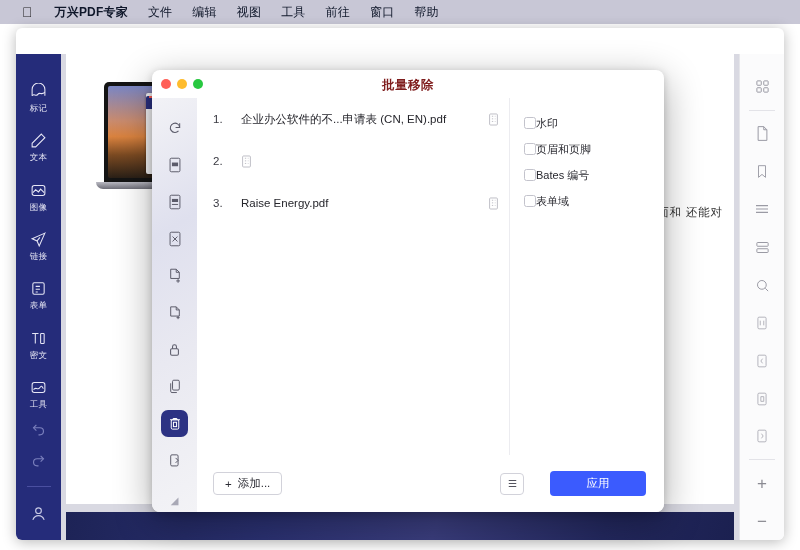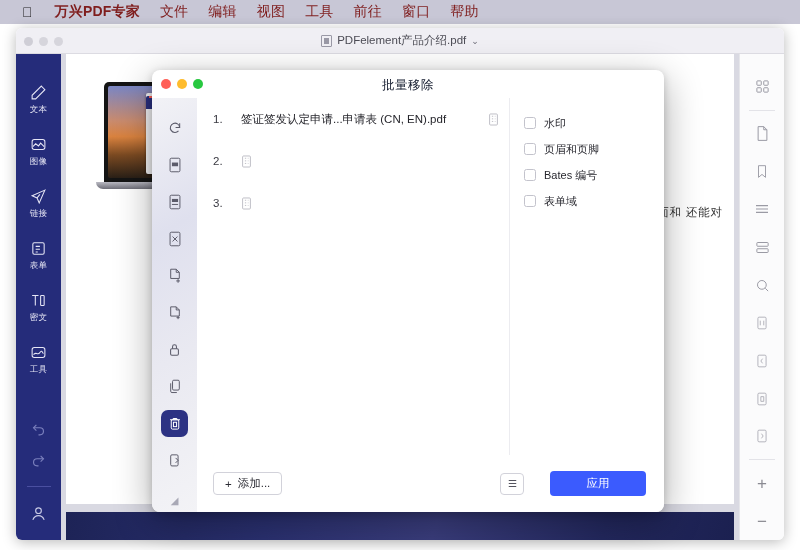--- a/index.html
+++ b/index.html
@@ -10,21 +10,21 @@
   }
   #root { position: relative; width: 800px; height: 550px; background: #fff; }
 
   
   .menubar {
     position: absolute; left: 0; top: 0; width: 800px; height: 24px;
     background: #c8c7d6; display: flex; align-items: center;
     padding-left: 22px; gap: 20px;
   }
   .menubar .apple { font-size: 14px; color: #1b1b1b; line-height: 1; margin-right: 2px; }
-  .menubar .mi { font-size: 14px; color: #7f1d1d; letter-spacing: .2px; }
+  .menubar .mi { font-size: 12px; color: #0f172a; letter-spacing: .2px; }
   .menubar .mi.bold { font-weight: bold; }
 
   
   .appwin {
     position: absolute; left: 16px; top: 28px; width: 768px; height: 512px;
     background: #ffffff; border-radius: 6px; overflow: hidden;
     box-shadow: 0 2px 14px rgba(0,0,0,.28);
   }
   .titlebar {
     position: absolute; left: 0; top: 0; width: 768px; height: 26px;
@@ -132,21 +132,21 @@
   .dlg {
     position: absolute; left: 152px; top: 70px; width: 512px; height: 442px;
     background: #ffffff; border-radius: 8px; overflow: hidden;
     box-shadow: 0 10px 38px rgba(0,0,0,.33), 0 2px 8px rgba(0,0,0,.18);
   }
   .dlg-head { position: absolute; left: 0; top: 0; width: 512px; height: 28px; }
   .dlg-dots { position: absolute; left: 9px; top: 9px; display: flex; gap: 6px; }
   .dlg-dots i { width: 10px; height: 10px; border-radius: 50%; display: block; }
   .dlg-title {
     position: absolute; left: 0; top: 7px; width: 512px; text-align: center;
-    font-size: 12.5px; color: #0f172a; font-weight: normal; letter-spacing: .5px;
+    font-size: 12.5px; color: #7f1d1d; font-weight: bold; letter-spacing: .5px;
   }
   .dlg-rail {
     position: absolute; left: 0; top: 28px; width: 45px; height: 414px;
     background: linear-gradient(150deg,#f2f2f6 0%, #dfe0ee 32%, #e9e9f1 62%, #f3f3f6 100%);
     display: flex; flex-direction: column; align-items: center; padding-top: 16px; gap: 10px;
   }
   .rail-btn {
     width: 27px; height: 27px; border-radius: 7px; display: flex;
     align-items: center; justify-content: center;
   }
@@ -158,21 +158,21 @@
   .frow { display: flex; align-items: center; height: 26px; padding: 0 10px 0 16px; }
   .frow .idx { width: 28px; font-size: 11.5px; color: #3a3a42; }
   .frow .fname { flex: 1; font-size: 11.5px; color: #26262c; white-space: nowrap; overflow: hidden; }
   .frow .fic { width: 11px; height: 13px; }
   .frow + .frow { margin-top: 16px; }
 
   .opts {
     position: absolute; left: 312px; top: 0; width: 155px; height: 357px;
     border-left: 1px solid #ececf0; padding: 18px 0 0 14px;
   }
-  .opt { display: flex; align-items: center; gap: 8px; height: 14px; margin-bottom: 12px; }
+  .opt { display: flex; align-items: center; height: 14px; margin-bottom: 12px; }
   .cbx {
     width: 12px; height: 12px; border-radius: 2.5px; border: 1px solid #c3c3cc;
     background: #fff; display: flex; align-items: center; justify-content: center; flex: none;
   }
   .cbx.on { background: #3B5BFE; border-color: #3B5BFE; }
   .cbx.on::after {
     content: ""; width: 6px; height: 3px; border-left: 1.5px solid #fff;
     border-bottom: 1.5px solid #fff; transform: rotate(-45deg) translate(0px,-1px);
   }
   .opt .olbl { font-size: 11px; color: #27272e; }
@@ -209,35 +209,30 @@
     <span class="mi">编辑</span>
     <span class="mi">视图</span>
     <span class="mi">工具</span>
     <span class="mi">前往</span>
     <span class="mi">窗口</span>
     <span class="mi">帮助</span>
   </div>
 
   <div class="appwin">
 
-    <div class="titlebar">
-      <div class="tl-dots">
-        <i></i>
-        <i></i>
-        <i></i>
-      </div>
-      <div class="doc-title">
-        <span class="dicon"></span>
-        <span>PDFelement产品介绍.pdf</span>
-        <span class="chev">⌄</span>
-      </div>
-    </div>
 
     <div class="lsb">
 
+      <div class="lsb-item">
+        <svg class="lsb-ic" viewBox="0 0 24 24" fill="none" stroke="#e6e6f5" stroke-width="1.5">
+          <path d="M3 18V9a9 9 0 0118 0v9"></path>
+            <path d="M3 18c3-4 5 2 8-2s5 2 10-3"></path>
+        </svg>
+        <span class="lbl">标记</span>
+      </div>
 
       <div class="lsb-item">
         <svg class="lsb-ic" viewBox="0 0 24 24" fill="none" stroke="#e6e6f5" stroke-width="1.5">
           <path d="M16 3l5 5L8 21H3v-5L16 3z"></path>
         </svg>
         <span class="lbl">文本</span>
       </div>
 
       <div class="lsb-item">
         <svg class="lsb-ic" viewBox="0 0 24 24" fill="none" stroke="#e6e6f5" stroke-width="1.5">
@@ -475,35 +470,36 @@
         </svg>
       </div>
       <div class="rail-grip">◢</div>
     </div>
 
     <div class="dlg-body">
 
       <div class="filelist">
         <div class="frow">
           <span class="idx">1.</span>
-          <span class="fname">签证签发认定申请...申请表 (CN, EN).pdf</span>
+          <span class="fname">企业办公软件的不...申请表 (CN, EN).pdf</span>
           <svg class="fic" viewBox="0 0 16 20" fill="none" stroke="#b4b4bd" stroke-width="1.3">
             <rect x="2" y="1.5" width="12" height="17" rx="1.5"></rect>
               <path d="M5.5 5h2M5.5 9h2M5.5 13h2M10 5h1M10 9h1M10 13h1"></path>
           </svg>
         </div>
         <div class="frow">
           <span class="idx">2.</span>
           <svg class="fic" viewBox="0 0 16 20" fill="none" stroke="#b4b4bd" stroke-width="1.3">
             <rect x="2" y="1.5" width="12" height="17" rx="1.5"></rect>
               <path d="M5.5 5h2M5.5 9h2M5.5 13h2M10 5h1M10 9h1M10 13h1"></path>
           </svg>
         </div>
         <div class="frow">
           <span class="idx">3.</span>
+          <span class="fname">Raise Energy.pdf</span>
           <svg class="fic" viewBox="0 0 16 20" fill="none" stroke="#b4b4bd" stroke-width="1.3">
             <rect x="2" y="1.5" width="12" height="17" rx="1.5"></rect>
               <path d="M5.5 5h2M5.5 9h2M5.5 13h2M10 5h1M10 9h1M10 13h1"></path>
           </svg>
         </div>
       </div>
 
       <div class="opts">
         <div class="opt">
           <span class="cbx"></span>

